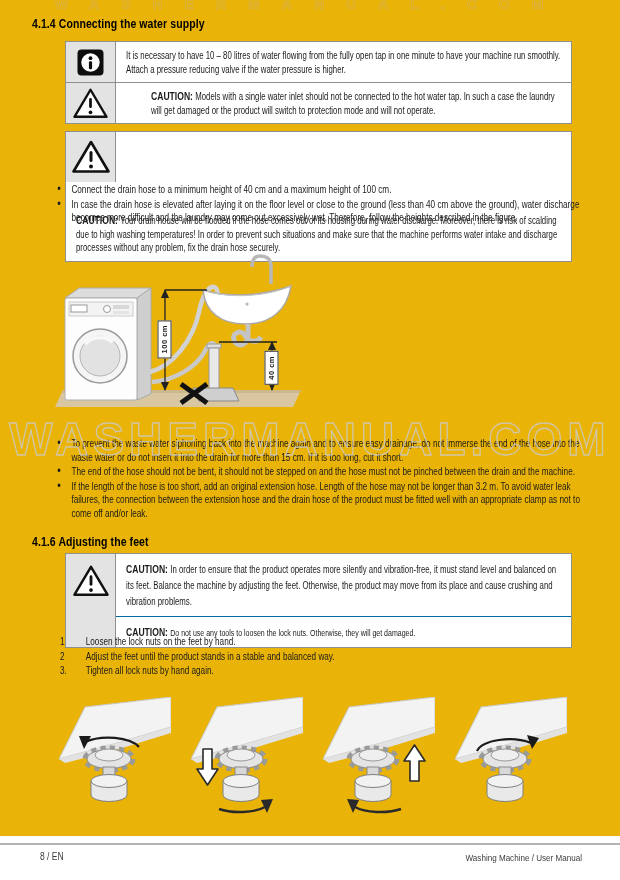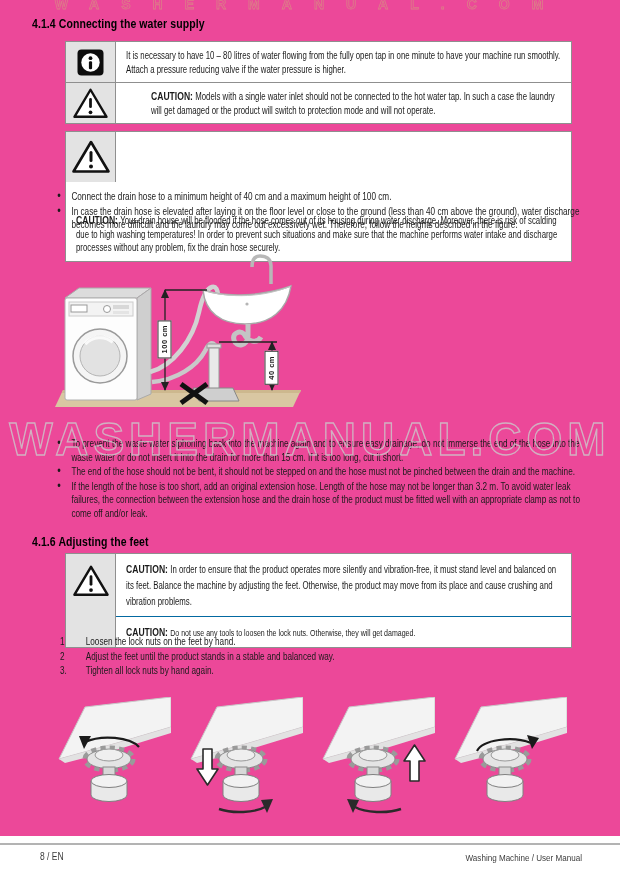--- a/index.html
+++ b/index.html
@@ -1,18 +1,18 @@
 <!DOCTYPE html>
 <html><head>
 <meta charset="utf-8">
 <style>
   * { margin:0; padding:0; box-sizing:border-box; }
   html,body { width:620px; height:880px; }
   body { font-family:"Liberation Sans", sans-serif; background:#ffffff; color:#1a1a1a; position:relative; overflow:hidden; }
-  .page { position:relative; width:620px; height:836px; background:#ec4899;text-decoration:underline; }
+  .page { position:relative; width:620px; height:836px; background:#eab308;text-decoration:underline; }
 
   
   .cond { transform:scaleX(0.78); transform-origin:left top; width:128%; }
 
   .sec-heading { position:absolute; font-size:12.5px; font-weight:bold; white-space:nowrap;
                  transform:scaleX(0.84); transform-origin:left top; letter-spacing:0.1px; color:#000; }
 
   
   .box-stack { position:absolute; left:65px; width:507px; }
   .nbox { display:flex; border:1px solid #8f8f8f; background:#fff; }
@@ -114,21 +114,21 @@
         </svg>
       </div>
       <div class="txt-col">
         <div class="cond">
           <b>CAUTION:</b><span>Your drain house will be flooded if the hose comes out of its housing during water discharge. Moreover, there is risk of scalding due to high washing temperatures! In order to prevent such situations and make sure that the machine performs water intake and discharge processes without any problem, fix the drain hose securely.</span>
         </div>
       </div>
     </div>
   </div>
 
-  <div class="bullets" style="top:190px;">
+  <div class="bullets" style="top:183px;">
     <div class="cond">
       <ul>
         <li>Connect the drain hose to a minimum height of 40 cm and a maximum height of 100 cm.</li>
         <li>In case the drain hose is elevated after laying it on the floor level or close to the ground (less than 40 cm above the ground), water discharge becomes more difficult and the laundry may come out excessively wet. Therefore, follow the heights described in the figure.</li>
       </ul>
     </div>
   </div>
 
   <div class="figure">
     <svg width="250" height="154" viewBox="0 0 250 154">

